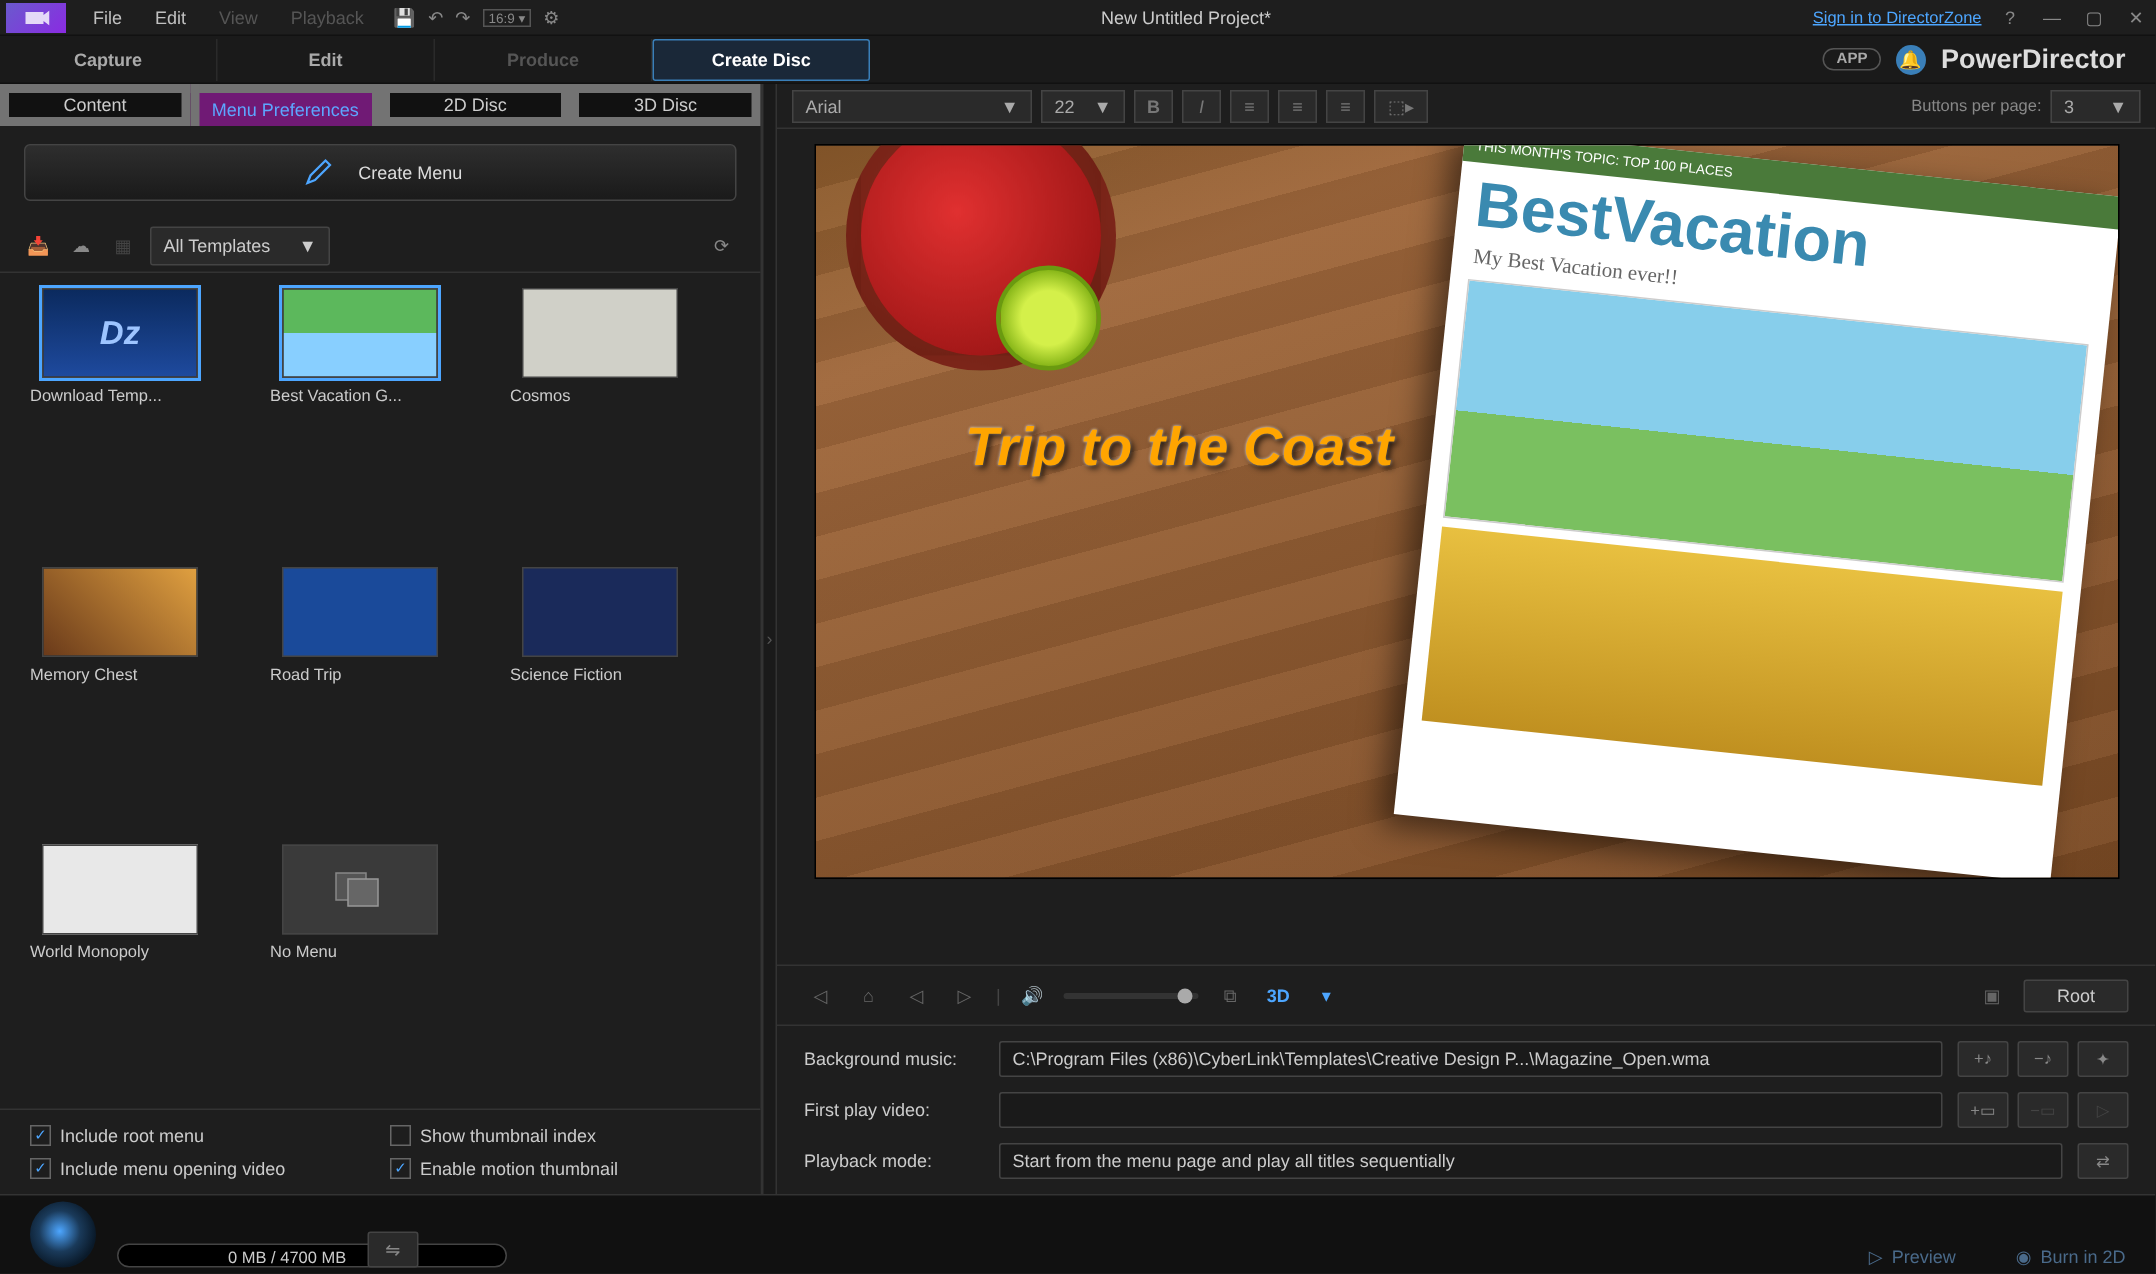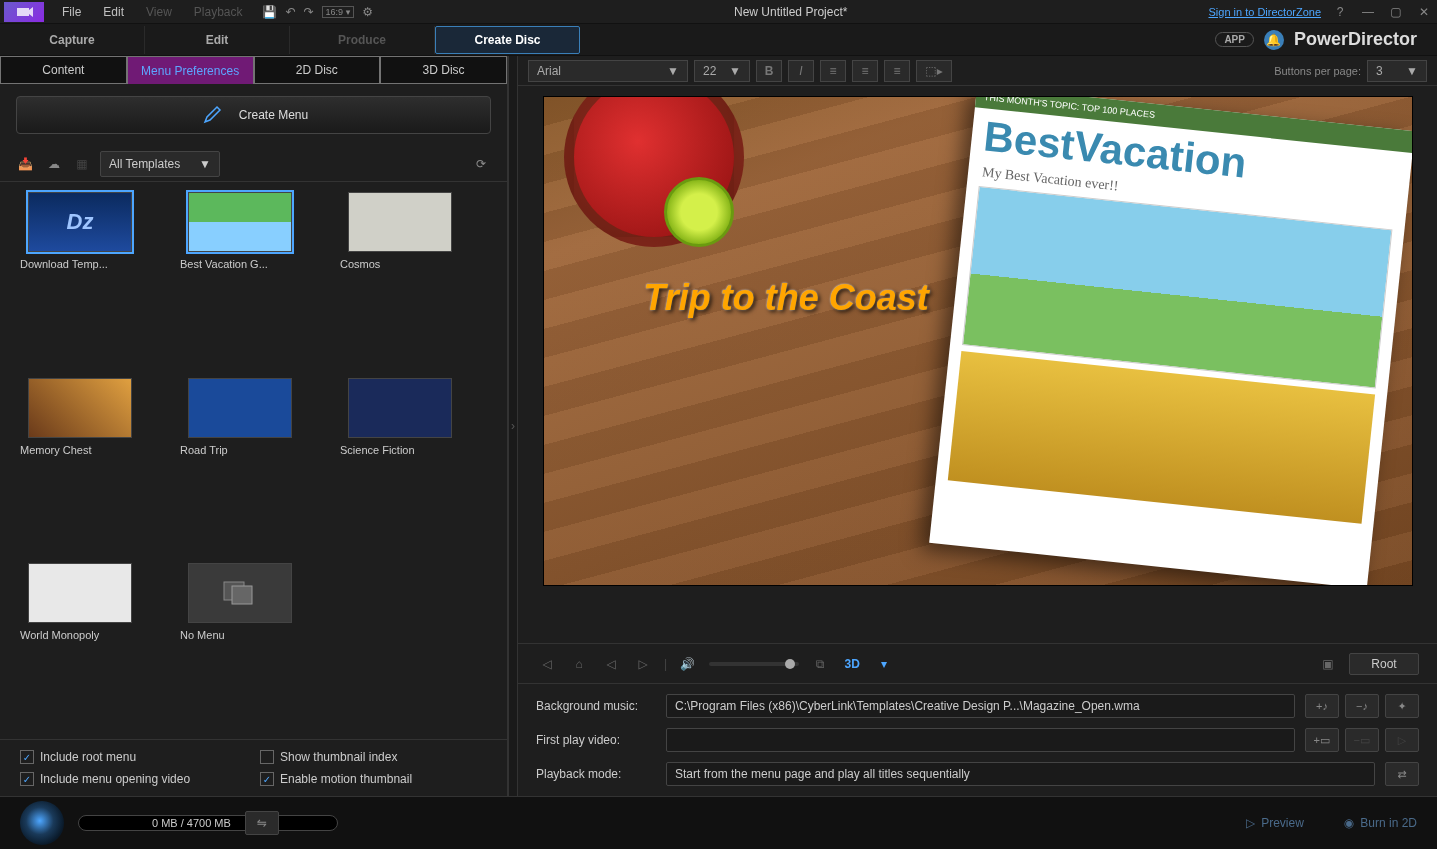--- a/index.html
+++ b/index.html
@@ -25,21 +25,21 @@
 .app-pill { border: 1px solid #555; border-radius: 10px; padding: 1px 8px; font-size: 10px; color:#aaa; }
 .notif { width: 20px; height: 20px; border-radius: 50%; background: #3a7fb8; display:flex; align-items:center; justify-content:center; color:#fff; }
 .product-name { font-size: 18px; color: #ddd; }
 
 .main-area { display: flex; height: calc(100% - 24px - 32px - 53px); }
 .left-panel { width: 508px; background: #1e1e1e; display:flex; flex-direction:column; border-right:1px solid #333; }
 .right-panel { flex: 1; background: #1e1e1e; display:flex; flex-direction:column; }
 .side-handle { width: 10px; background: #1a1a1a; border-left:1px solid #333; border-right:1px solid #333; display:flex; align-items:center; justify-content:center; color:#555; cursor:pointer; }
 
 .subtabs { display: flex; height: 28px; background: #111; }
-.subtab { flex: 1; display:flex; align-items:center; justify-content:center; border: 1px solid #737373; color:#ccc; cursor:pointer; }
+.subtab { flex: 1; display:flex; align-items:center; justify-content:center; border: 6px solid #737373; color:#ccc; cursor:pointer; }
 .subtab.active { color: #5da6ff; border-bottom: none; background:#701a75; }
 
 .action-row { display:flex; gap:7px; padding:12px 16px; }
 .big-btn { flex:1; height:38px; background: linear-gradient(#2e2e2e,#1a1a1a); border:1px solid #444; border-radius:4px; display:flex; align-items:center; justify-content:center; gap:12px; color:#ddd; cursor:pointer; }
 .big-btn .icon { width:28px; height:28px; display:flex; align-items:center; justify-content:center; }
 
 .filter-row { display:flex; align-items:center; gap:8px; padding:4px 16px; height:36px; border-bottom:1px solid #333; }
 .filter-row .icon { color:#888; cursor:pointer; width:20px; text-align:center; }
 .filter-select { flex:0 0 120px; height:24px; background:#2a2a2a; border:1px solid #444; color:#ccc; display:flex; align-items:center; justify-content:space-between; padding:12px 8px; cursor:pointer; border-radius:2px; }
 .filter-row .refresh { margin-left:auto; }
@@ -89,21 +89,21 @@
 .threed { color:#4da6ff; font-weight:bold; }
 
 .props { border-top:1px solid #333; padding:10px 18px; display:flex; flex-direction:column; gap:10px; }
 .prop-row { display:flex; align-items:center; gap:10px; }
 .prop-label { width:120px; color:#ccc; font-size:12px; }
 .prop-input { flex:1; height:24px; background:#1a1a1a; border:1px solid #444; border-radius:2px; color:#ccc; padding:0 8px; display:flex; align-items:center; font-size:12px; }
 .prop-btns { display:flex; gap:6px; }
 .small-btn { width:34px; height:24px; background:#2a2a2a; border:1px solid #444; border-radius:2px; color:#888; display:flex; align-items:center; justify-content:center; cursor:pointer; font-size:11px;}
 .small-btn.disabled { color:#444; }
 
-.bottom-bar { height:53px; background:#111; display:flex; align-items:center; padding:16px 20px; gap:14px; border-top:1px solid #333; }
+.bottom-bar { height:53px; background:#111; display:flex; align-items:flex-end; padding:4px 20px; gap:14px; border-top:1px solid #333; }
 .disc-icon { width:44px; height:44px; border-radius:50%; background: radial-gradient(circle at 45% 45%, #4da6ff 0%, #1a3a5a 40%, #0a1a2a 70%); }
 .progress { width:260px; height:16px; background:#000; border:1px solid #444; border-radius:8px; }
 .cap-text { margin-left:-200px; color:#ccc; font-size:11px; z-index:1;}
 .switch-btn { width:34px; height:24px; background:#2a2a2a; border:1px solid #444; border-radius:2px; color:#888; display:flex; align-items:center; justify-content:center; cursor:pointer; }
 .bottom-right { margin-left:auto; display:flex; gap:40px; align-items:center; }
 .act-link { display:flex; align-items:center; gap:6px; color:#4a6a8a; cursor:pointer; }
 </style>
 </head>
 <body>
 

